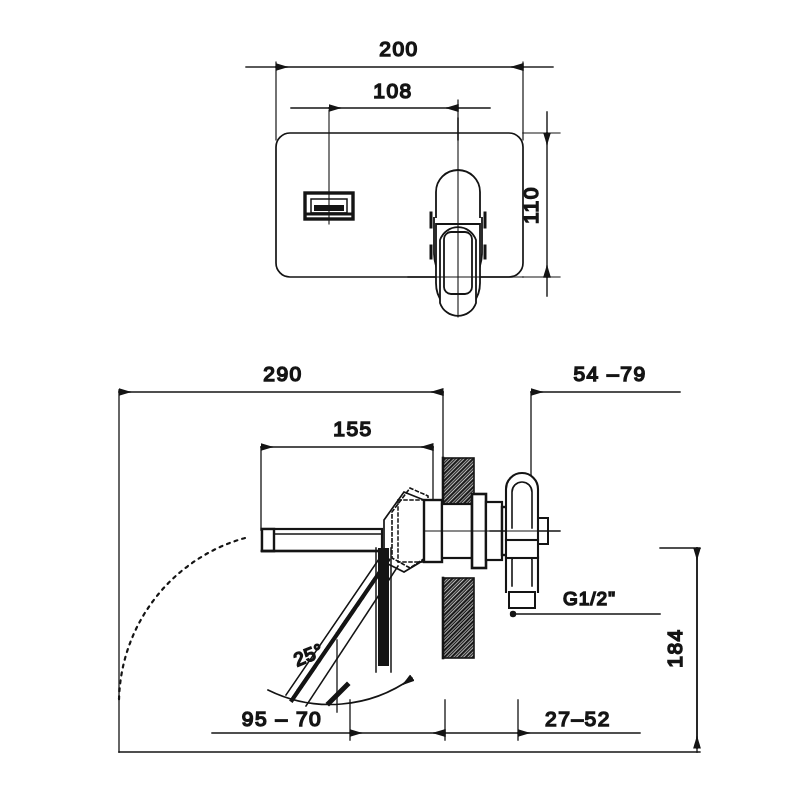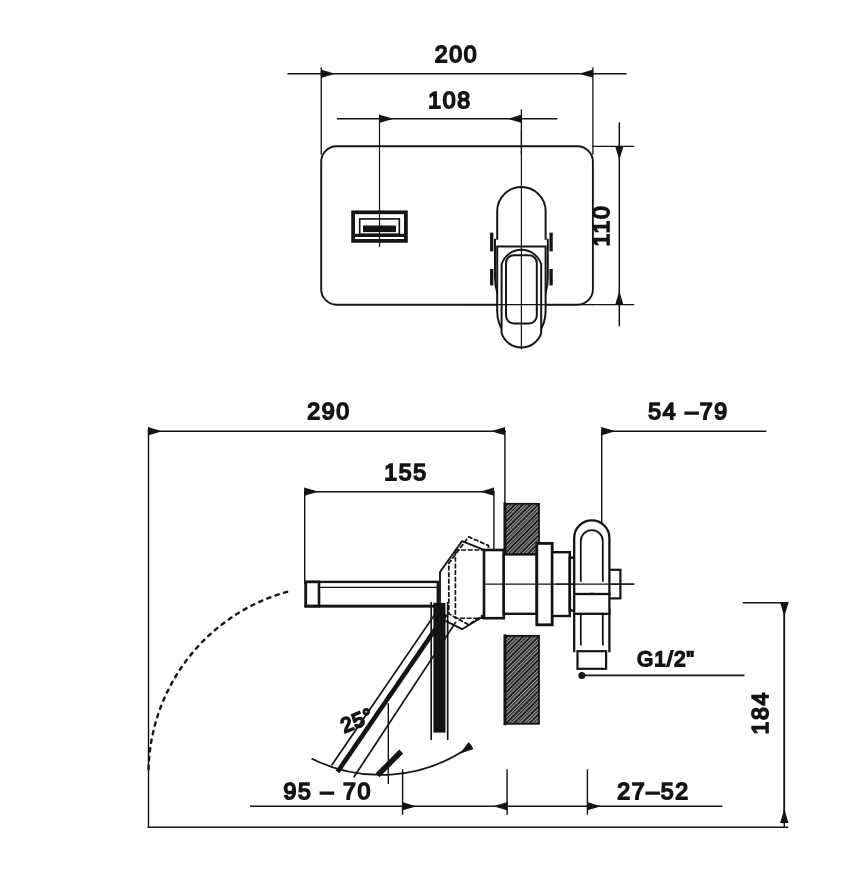--- a/index.html
+++ b/index.html
@@ -14,21 +14,20 @@
     font-family: "Liberation Sans", sans-serif;
     overflow: hidden;
     position: relative;
   }
   #drawing-root {
     position: absolute;
     left: 0;
     top: 0;
     width: 678px;
     height: 800px;
-    padding-left: 16px;
   }
   svg#tech-drawing {
     display: block;
     width: 789px;
     height: 800px;
     background: #ffffff;
   }
   .dim-text {
     font-family: "Liberation Sans", sans-serif;
     font-size: 21px;

